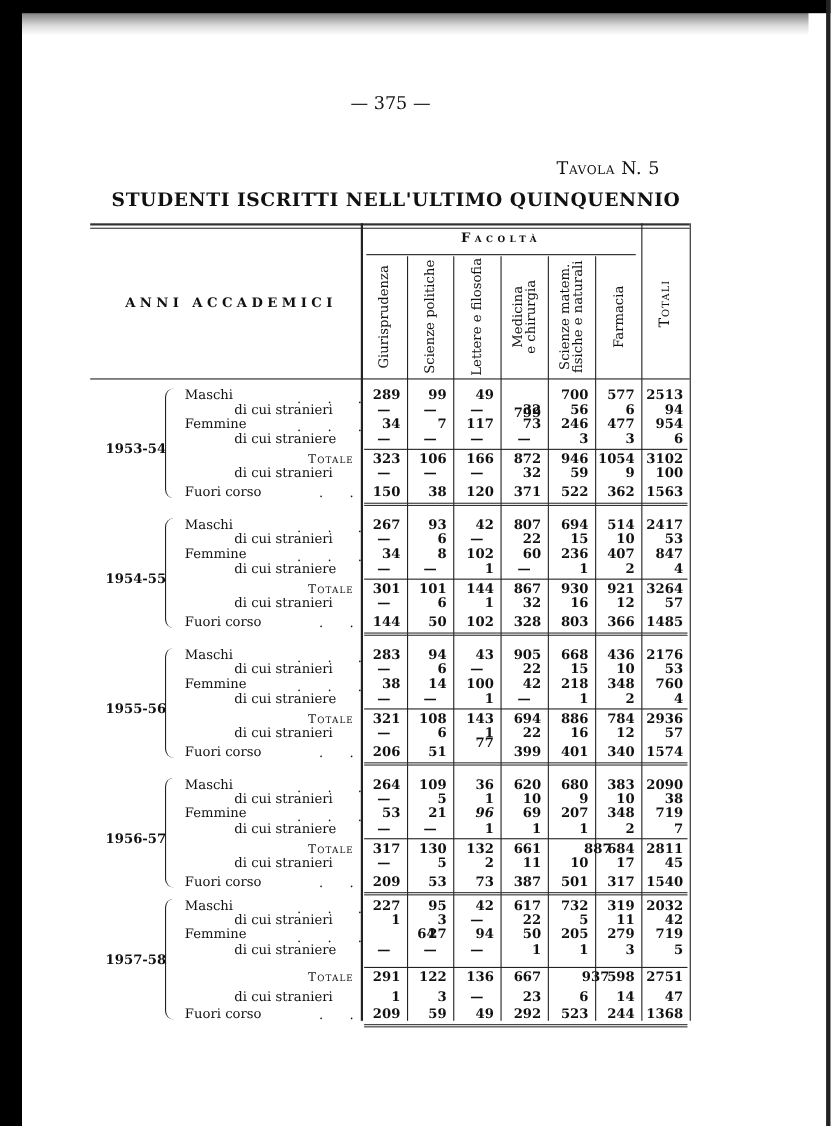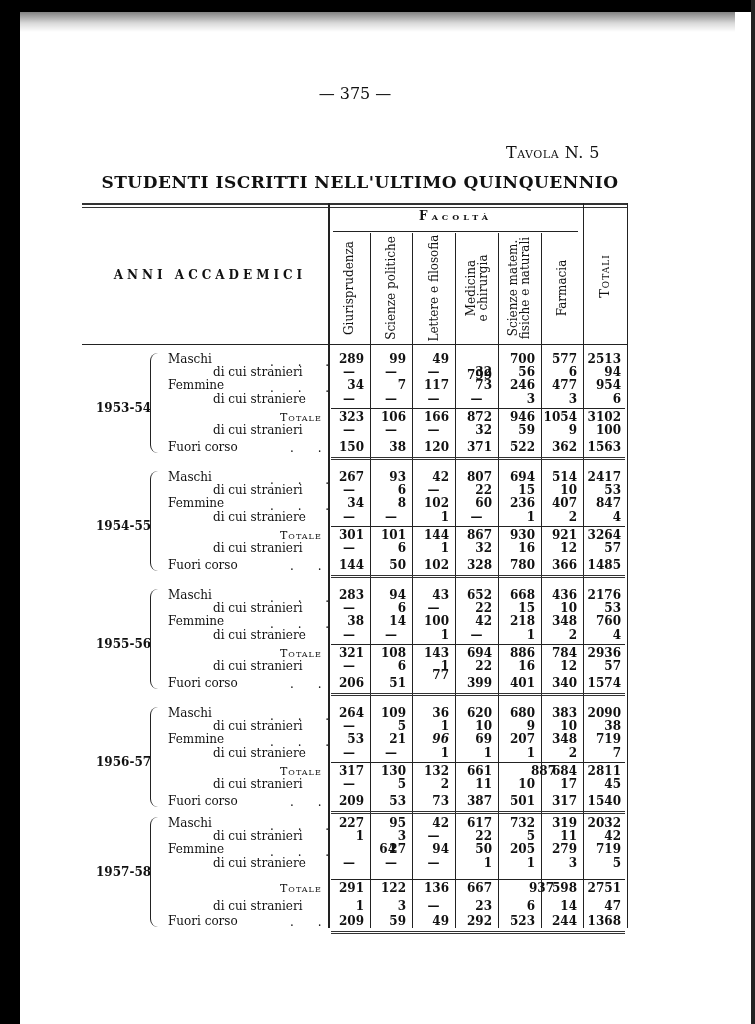--- a/index.html
+++ b/index.html
@@ -210,35 +210,35 @@
       <div class="num" style="top: 71px; left: 366px;">32</div>
       <div class="num" style="top: 71px; left: 409px;">16</div>
       <div class="num" style="top: 71px; left: 451px;">12</div>
       <div class="num" style="top: 71px; left: 495px;">57</div>
       <div class="lab main" style="top: 88px;">Fuori corso</div>
       <div class="dots" style="top: 88px; left: 200px;">. .</div>
       <div class="num" style="top: 88px; left: 238px;">144</div>
       <div class="num" style="top: 88px; left: 280px;">50</div>
       <div class="num" style="top: 88px; left: 323px;">102</div>
       <div class="num" style="top: 88px; left: 366px;">328</div>
-      <div class="num" style="top: 88px; left: 409px;">780</div>
+      <div class="num" style="top: 88px; left: 409px;">803</div>
       <div class="num" style="top: 88px; left: 451px;">366</div>
       <div class="num" style="top: 88px; left: 495px;">1485</div>
     </div>
     <div class="hline" style="left: 331px; width: 294px; top: 526px;"></div>
     <div class="hline dbl" style="left: 331px; width: 294px; top: 575px;"></div>
     <div class="block" style="top: 589px; height: 110px;">
       <div class="year" style="top: 48px;">1955-56</div>
       <div class="brace" style="top: 0px; height: 100px;"></div>
       <div class="lab main" style="top: 0px;">Maschi</div>
       <div class="dots" style="top: 2px; left: 180px;">. . .</div>
       <div class="num" style="top: 0px; left: 238px;">283</div>
       <div class="num" style="top: 0px; left: 280px;">94</div>
       <div class="num" style="top: 0px; left: 323px;">43</div>
-      <div class="num" style="top: 0px; left: 366px;">652</div>
+      <div class="num" style="top: 0px; left: 366px;">905</div>
       <div class="num" style="top: 0px; left: 409px;">668</div>
       <div class="num" style="top: 0px; left: 451px;">436</div>
       <div class="num" style="top: 0px; left: 495px;">2176</div>
       <div class="lab sub" style="top: 13px;">di cui stranieri</div>
       <div class="num" style="top: 13px; left: 241px; text-align: center;">—</div>
       <div class="num" style="top: 13px; left: 280px;">6</div>
       <div class="num" style="top: 13px; left: 325.5px; text-align: center;">—</div>
       <div class="num" style="top: 13px; left: 366px;">22</div>
       <div class="num" style="top: 13px; left: 409px;">15</div>
       <div class="num" style="top: 13px; left: 451px;">10</div>

